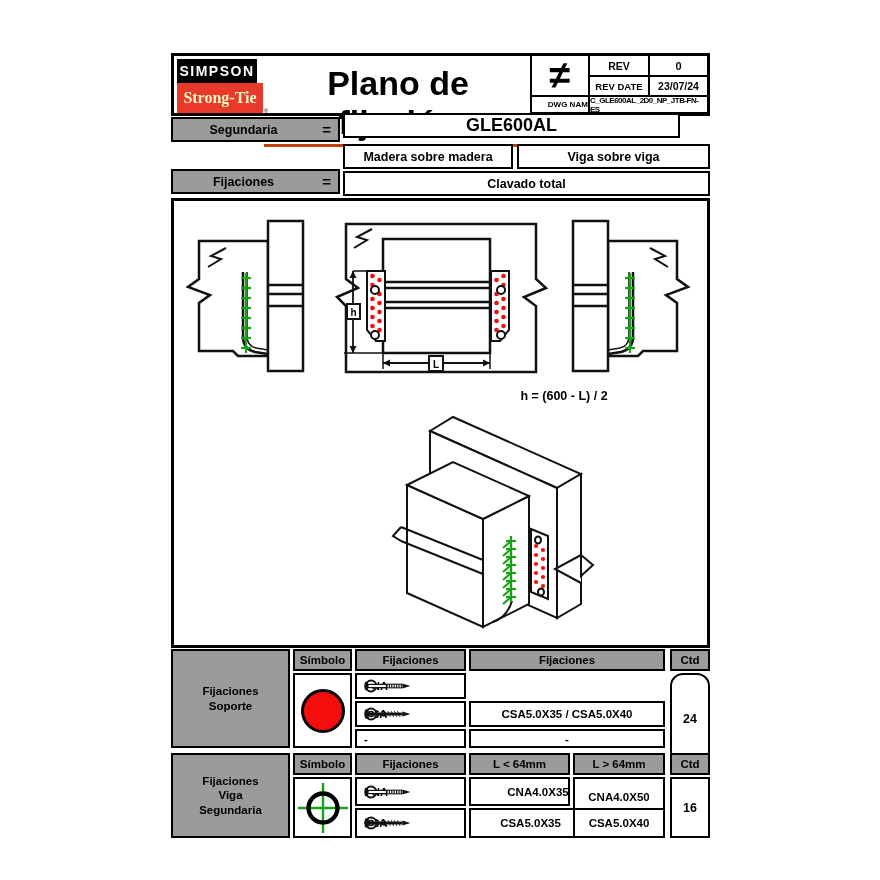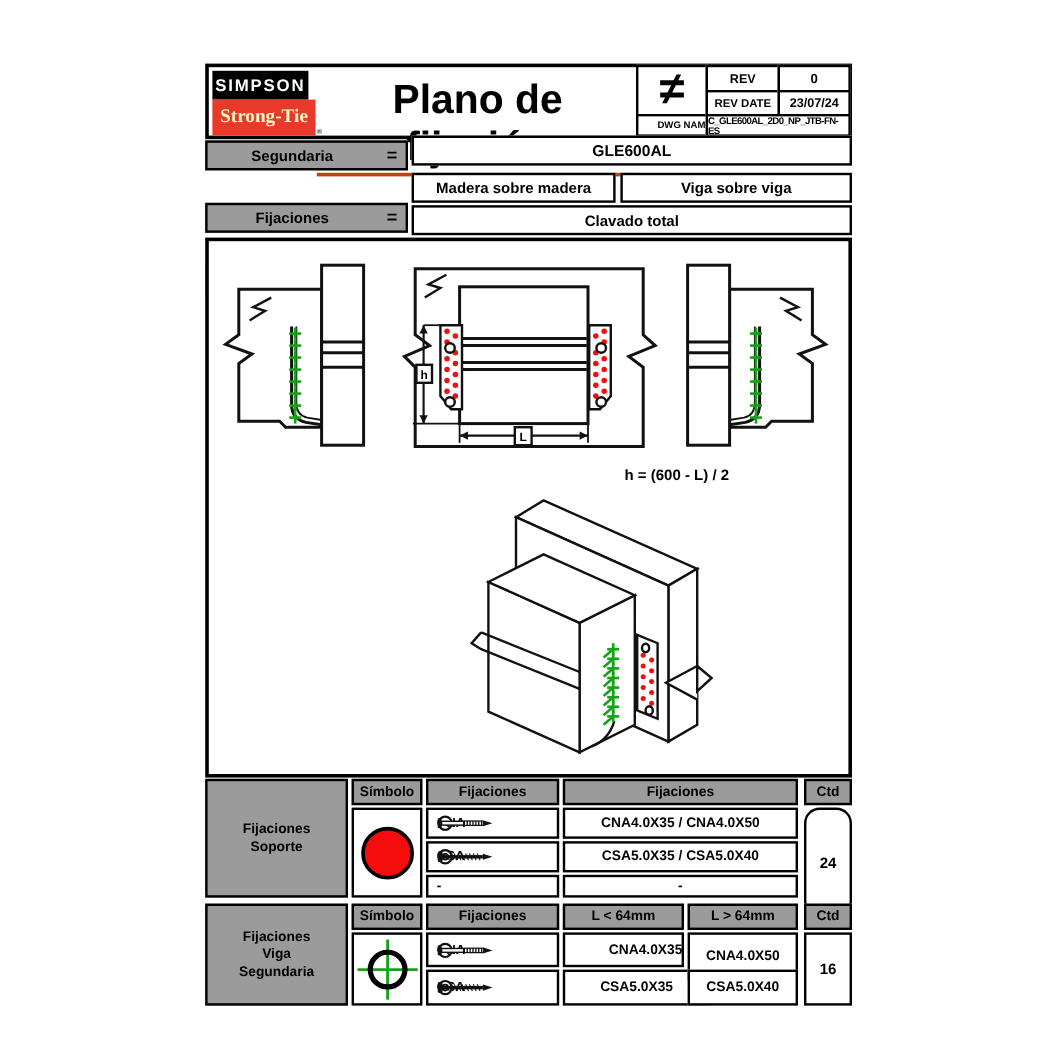--- a/index.html
+++ b/index.html
@@ -61,21 +61,21 @@
     <div class="hcell" style="left:414px;top:19px;width:62px;height:22px;font-size:9.5px;">REV DATE</div>
     <div class="hcell" style="left:474px;top:19px;width:61px;height:22px;font-size:10.5px;">23/07/24</div>
     <div class="hcell" style="left:356px;top:39px;width:81px;height:19px;font-size:8px;">DWG NAME</div>
     <div class="hcell" style="left:414px;top:39px;width:121px;height:19px;font-size:8px;letter-spacing:-0.5px;">C_GLE600AL_2D0_NP_JTB-FN-ES</div>
   </div>
 
   <div class="cell gray ref-label" style="left:0;top:64px;width:169px;height:25px;">
     <span>Segundaria</span>
     <span class="ref-eq">=</span>
   </div>
-  <div class="cell" style="left:172px;top:60px;width:367px;height:25px;font-size:13px;">GLE600AL</div>
+  <div class="cell" style="left:172px;top:60px;width:337px;height:25px;font-size:18px;">GLE600AL</div>
 
   <div class="cell gray ref-label" style="left:0;top:91px;width:169px;height:25px;">
     <span>Fijaciones</span>
     <span class="ref-eq">=</span>
   </div>
   <div class="cell" style="left:346px;top:91px;width:193px;height:25px;font-size:12.5px;">Viga sobre viga</div>
   <div class="cell" style="left:172px;top:91px;width:170px;height:25px;font-size:12.5px;">Madera sobre madera</div>
 
   <div class="cell gray ref-label" style="left:0;top:118px;width:169px;height:25px;">
     <span>Sistema de fijación</span>
@@ -320,21 +320,20 @@
           <line x1="34" y1="3.4" x2="37" y2="10.6"></line>
             <line x1="38" y1="3.4" x2="41" y2="10.6"></line>
           <line x1="42" y1="3.4" x2="45" y2="10.6"></line>
         </g>
         <path d="M48,3.8 L58,7 L48,10.2 Z" fill="#111"></path>
       </svg>
     </div>
   </div>
   <div class="cell" style="left:184px;top:676px;width:111px;height:19px;justify-content:flex-start;padding-left:7px;">-</div>
 
-  <div class="cell" style="left:298px;top:620px;width:196px;height:26px;">CNA4.0X35 / CNA4.0X50</div>
   <div class="cell" style="left:298px;top:648px;width:196px;height:26px;">CSA5.0X35 / CSA5.0X40</div>
   <div class="cell" style="left:298px;top:676px;width:196px;height:19px;">-</div>
 
   <div class="cell" style="left:499px;top:620px;width:40px;height:91px;font-size:12.5px;border-radius:13px;">24</div>
 
   <div class="cell gray pre" style="left:0;top:700px;width:119px;height:85px;">Fijaciones
 Viga
 Segundaria</div>
   <div class="cell gray" style="left:122px;top:700px;width:59px;height:22px;">Símbolo</div>
   <div class="cell gray" style="left:184px;top:700px;width:111px;height:22px;">Fijaciones</div>

